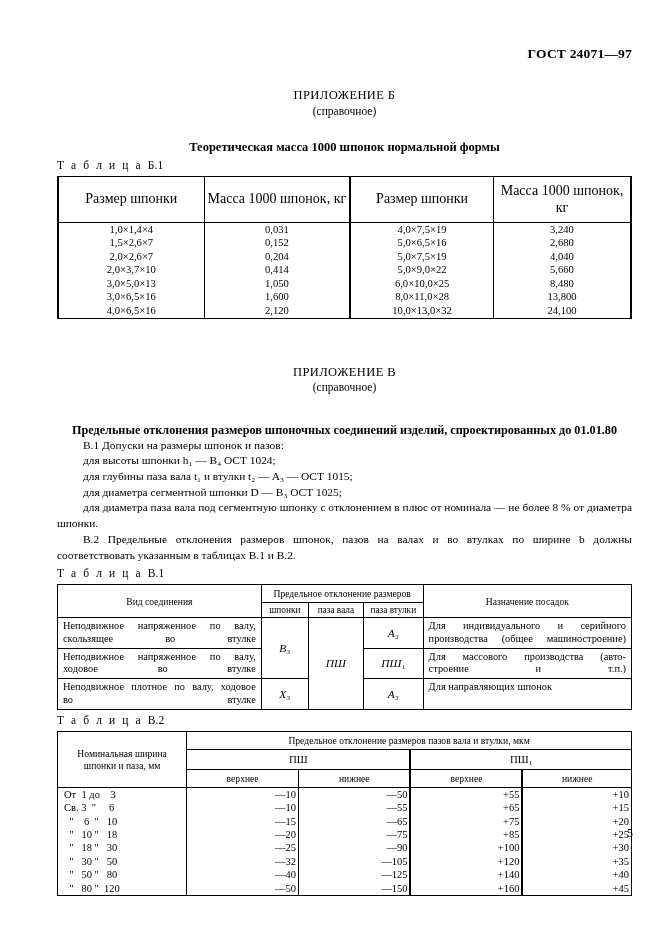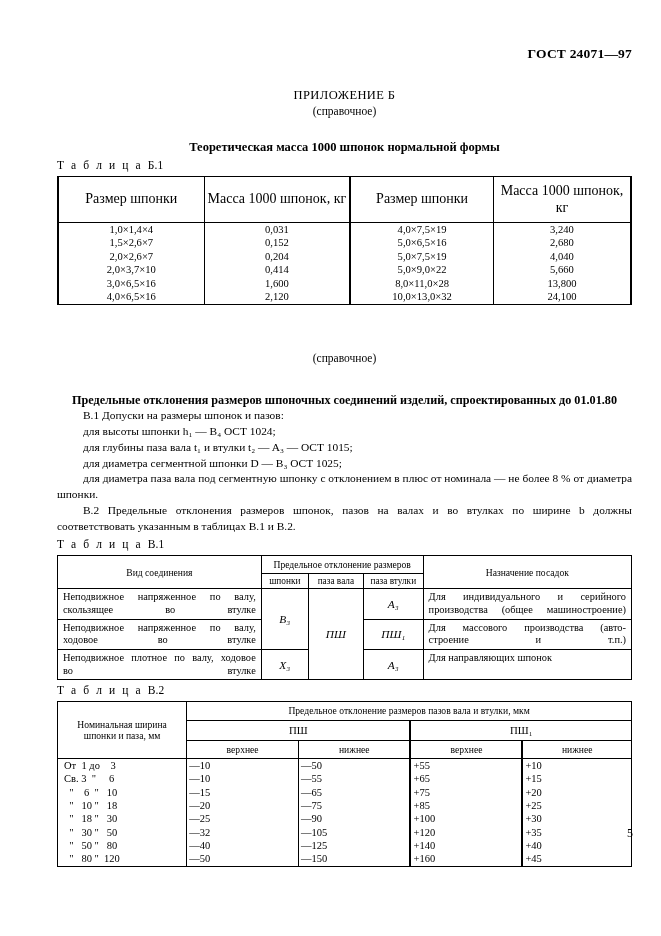--- a/index.html
+++ b/index.html
@@ -154,21 +154,21 @@
   
   table.vt2 { font-size: 10.5px; }
   table.vt2 td.h {
     text-align: center;
     font-size: 9.6px;
     padding: 3px 2px;
     line-height: 1.2;
   }
   table.vt2 td.h.big { font-size: 10.8px; }
   table.vt2 td.num {
-    text-align: left;
+    text-align: right;
     padding: 0.4px 2px;
     line-height: 1.2;
     border-top: none;
     border-bottom: none;
   }
   table.vt2 td.rng {
     text-align: left;
     padding: 0.4px 2px 0.4px 6px;
     line-height: 1.2;
     border-top: none;
@@ -241,35 +241,42 @@
           <td>5,0×7,5×19</td>
           <td class="thick-r">4,040</td>
         </tr>
         <tr>
           <td class="thick-l">2,0×3,7×10</td>
           <td class="thick-r">0,414</td>
           <td>5,0×9,0×22</td>
           <td class="thick-r">5,660</td>
         </tr>
         <tr>
+          <td class="thick-l">3,0×5,0×13</td>
+          <td class="thick-r">1,050</td>
+          <td>6,0×10,0×25</td>
+          <td class="thick-r">8,480</td>
+        </tr>
+        <tr>
           <td class="thick-l">3,0×6,5×16</td>
           <td class="thick-r">1,600</td>
           <td>8,0×11,0×28</td>
           <td class="thick-r">13,800</td>
         </tr>
         <tr class="last">
           <td class="thick-l">4,0×6,5×16</td>
           <td class="thick-r">2,120</td>
           <td>10,0×13,0×32</td>
           <td class="thick-r">24,100</td>
         </tr>
       </tbody>
     </table>
 
     <div class="appendix-block" style="margin-top:46px;">
+      <div class="appendix-name">ПРИЛОЖЕНИЕ В</div>
       <div class="appendix-sub">(справочное)</div>
     </div>
 
     <div class="appendix-title wide" style="margin-top:28px;">Предельные отклонения размеров шпоночных соединений изделий, спроектированных до 01.01.80</div>
 
     <div class="body-text">
       <p class="indent">В.1  Допуски на размеры шпонок и пазов:</p>
       <p class="indent">для высоты шпонки h₁ — B₄ ОСТ 1024;</p>
       <p class="indent">для глубины паза вала t₁ и втулки t₂ — A₃ — ОСТ 1015;</p>
       <p class="indent">для диаметра сегментной шпонки D — B₃ ОСТ 1025;</p>

